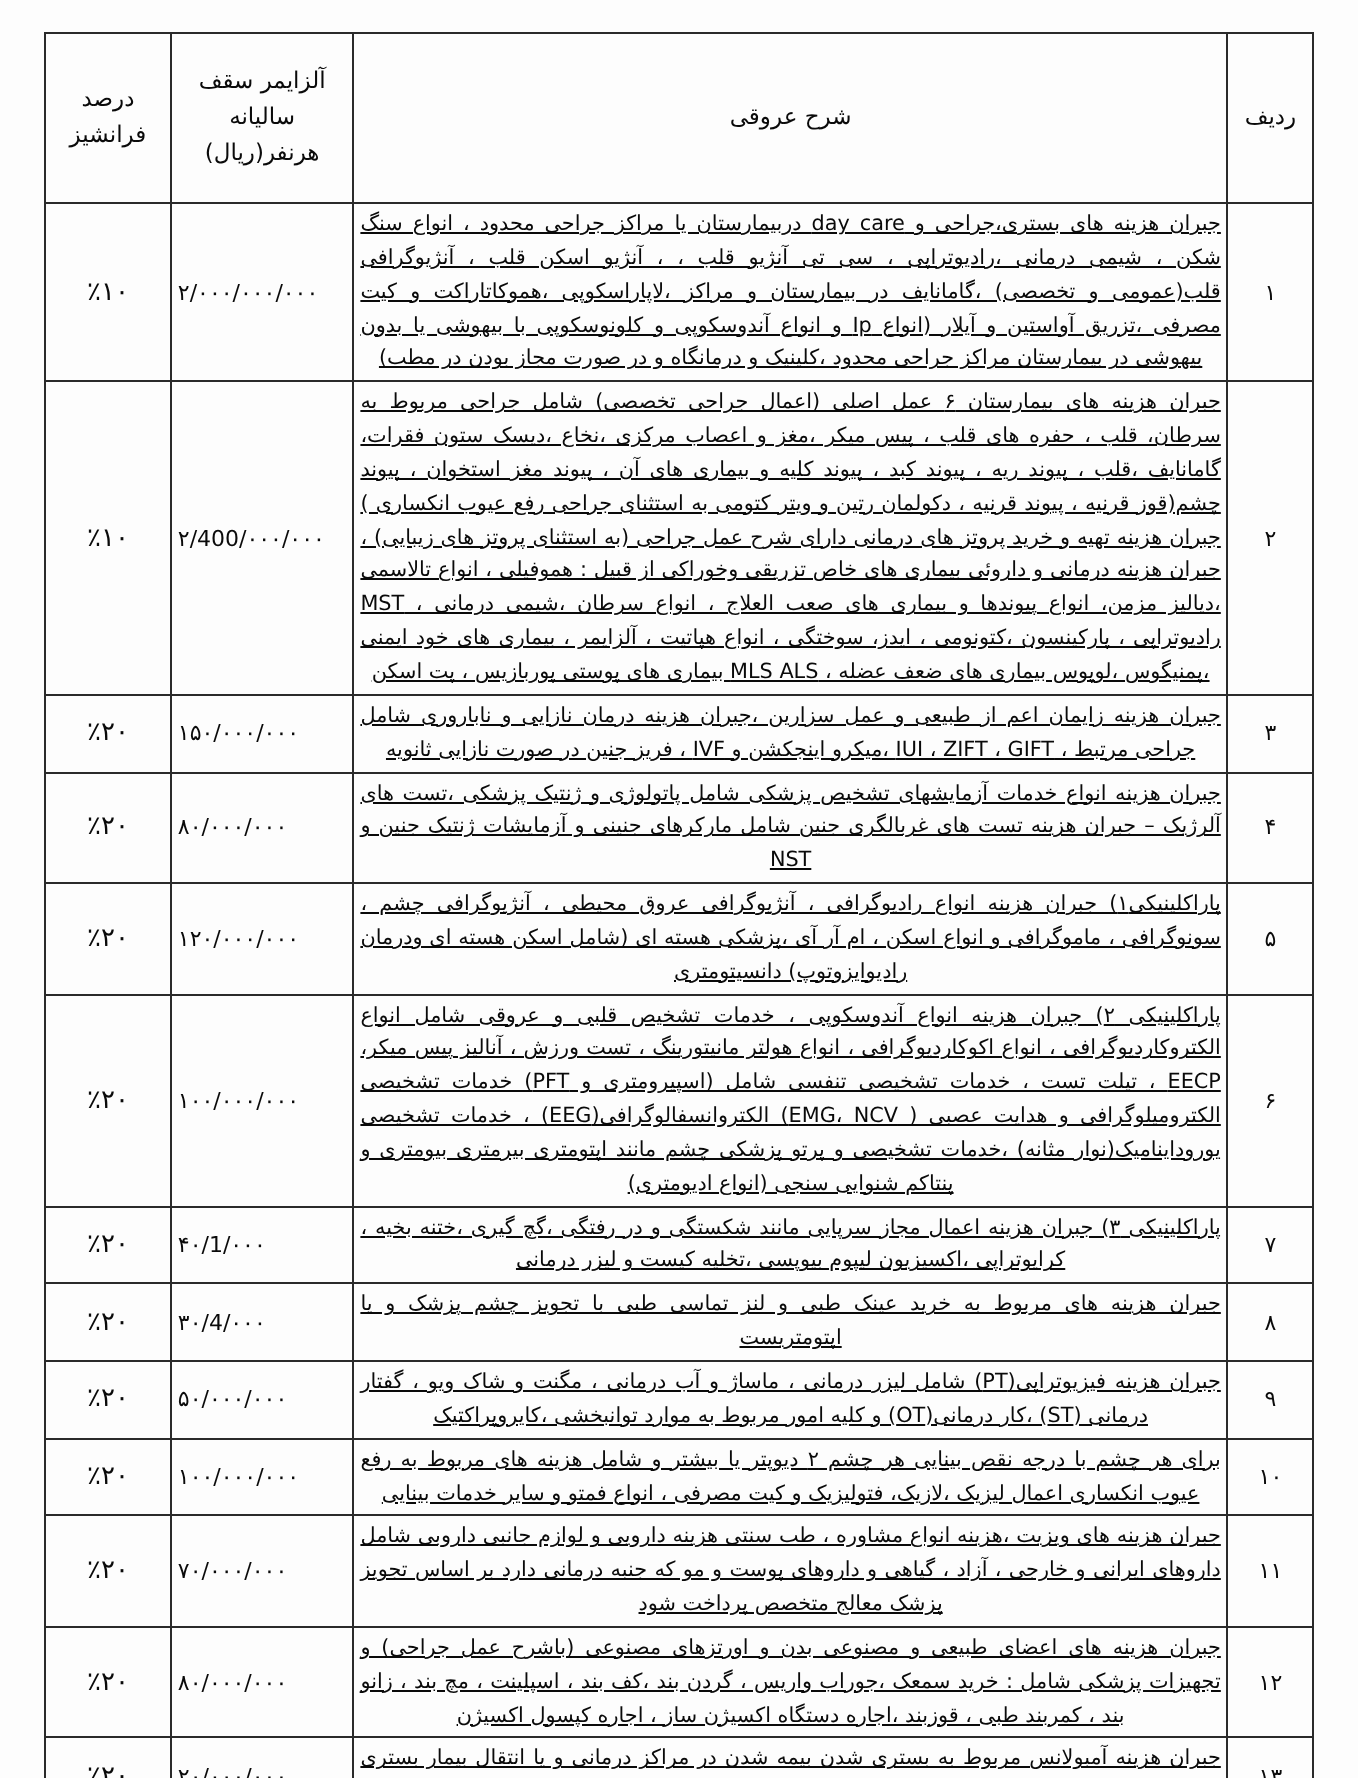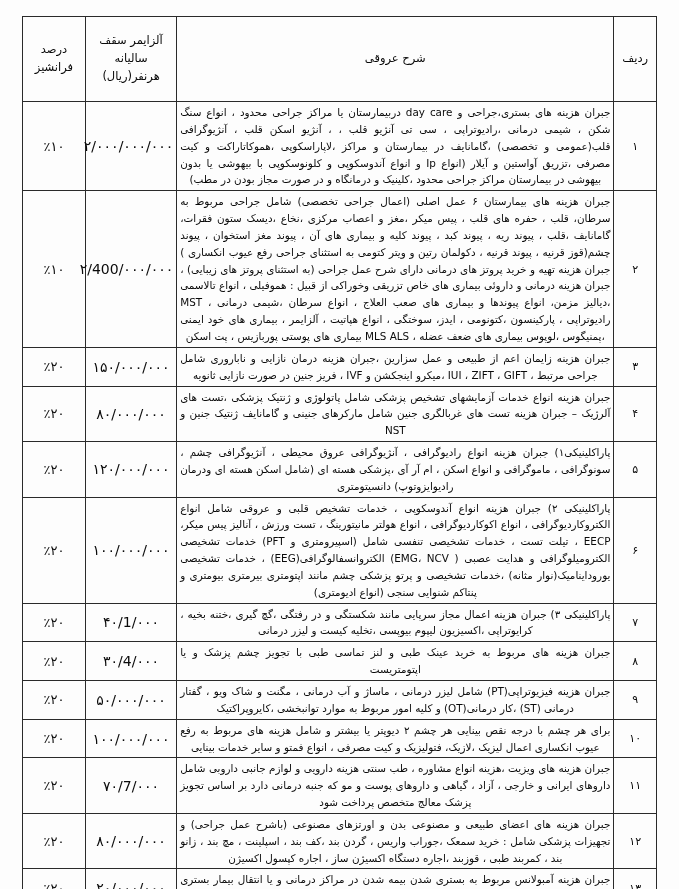--- a/index.html
+++ b/index.html
@@ -59,24 +59,25 @@
     font-size: 11px;
     vertical-align: top;
     padding-top: 5px;
   }
   td.desc {
     text-align: justify;
     text-align-last: center;
     font-size: 10.4px;
     line-height: 1.62;
     padding: 5px 7px 5px 7px;
+    text-decoration: underline;
   }
   td.amount {
-    text-align: center;
-    font-size: 14px;
+    text-align: left;
+    font-size: 11px;
     letter-spacing: 0.2px;
     white-space: nowrap;
   }
   td.pct {
     text-align: center;
     font-size: 13px;
     white-space: nowrap;
   }
 </style>
 </head>
@@ -123,21 +124,21 @@
           <td class="pct">٪۱۰</td>
         </tr>
         <tr>
           <td class="row-num">۳</td>
           <td class="desc">جبران هزینه زایمان اعم از طبیعی و عمل سزارین ،جبران هزینه درمان نازایی و ناباروری شامل جراحی مرتبط ، IUI ، ZIFT ، GIFT ،میکرو اینجکشن و IVF ، فریز جنین در صورت نازایی ثانویه</td>
           <td class="amount">۱۵۰/۰۰۰/۰۰۰</td>
           <td class="pct">٪۲۰</td>
         </tr>
         <tr>
           <td class="row-num">۴</td>
-          <td class="desc">جبران هزینه انواع خدمات آزمایشهای تشخیص پزشکی شامل پاتولوژی و ژنتیک پزشکی ،تست های آلرژیک – جبران هزینه تست های غربالگری جنین شامل مارکرهای جنینی و گامانایف ژنتیک جنین و NST</td>
+          <td class="desc">جبران هزینه انواع خدمات آزمایشهای تشخیص پزشکی شامل پاتولوژی و ژنتیک پزشکی ،تست های آلرژیک – جبران هزینه تست های غربالگری جنین شامل مارکرهای جنینی و آزمایشات ژنتیک جنین و NST</td>
           <td class="amount">۸۰/۰۰۰/۰۰۰</td>
           <td class="pct">٪۲۰</td>
         </tr>
         <tr>
           <td class="row-num">۵</td>
           <td class="desc">پاراکلینیکی۱) جبران هزینه انواع رادیوگرافی ، آنژیوگرافی عروق محیطی ، آنژیوگرافی چشم ، سونوگرافی ، ماموگرافی و انواع اسکن ، ام آر آی ،پزشکی هسته ای (شامل اسکن هسته ای  ودرمان رادیوایزوتوپ) دانسیتومتری</td>
           <td class="amount">۱۲۰/۰۰۰/۰۰۰</td>
           <td class="pct">٪۲۰</td>
         </tr>
         <tr>
@@ -166,21 +167,21 @@
         </tr>
         <tr>
           <td class="row-num">۱۰</td>
           <td class="desc">برای هر چشم با درجه نقص بینایی هر چشم ۲ دیوپتر یا بیشتر  و شامل هزینه های مربوط به رفع عیوب انکساری اعمال لیزیک ،لازیک، فتولیزیک و کیت مصرفی ، انواع فمتو و سایر خدمات بینایی</td>
           <td class="amount">۱۰۰/۰۰۰/۰۰۰</td>
           <td class="pct">٪۲۰</td>
         </tr>
         <tr>
           <td class="row-num">۱۱</td>
           <td class="desc">جبران هزینه های ویزیت ،هزینه انواع مشاوره ، طب سنتی هزینه دارویی و لوازم جانبی داروبی شامل داروهای ایرانی و خارجی ، آزاد ، گیاهی و داروهای پوست  و مو که جنبه درمانی دارد بر اساس تجویز پزشک معالج متخصص پرداخت شود</td>
-          <td class="amount">۷۰/7/۰۰۰</td>
+          <td class="amount">۷۰/۰۰۰/۰۰۰</td>
           <td class="pct">٪۲۰</td>
         </tr>
         <tr>
           <td class="row-num">۱۲</td>
           <td class="desc">جبران هزینه های اعضای طبیعی و مصنوعی بدن و اورتزهای مصنوعی (باشرح عمل جراحی) و تجهیزات پزشکی شامل : خرید سمعک ،جوراب واریس ، گردن بند ،کف بند ، اسپلینت ، مچ بند ، زانو بند ، کمربند طبی ، قوزبند ،اجاره دستگاه اکسیژن ساز ، اجاره کپسول اکسیژن</td>
           <td class="amount">۸۰/۰۰۰/۰۰۰</td>
           <td class="pct">٪۲۰</td>
         </tr>
         <tr>
           <td class="row-num">۱۳</td>

